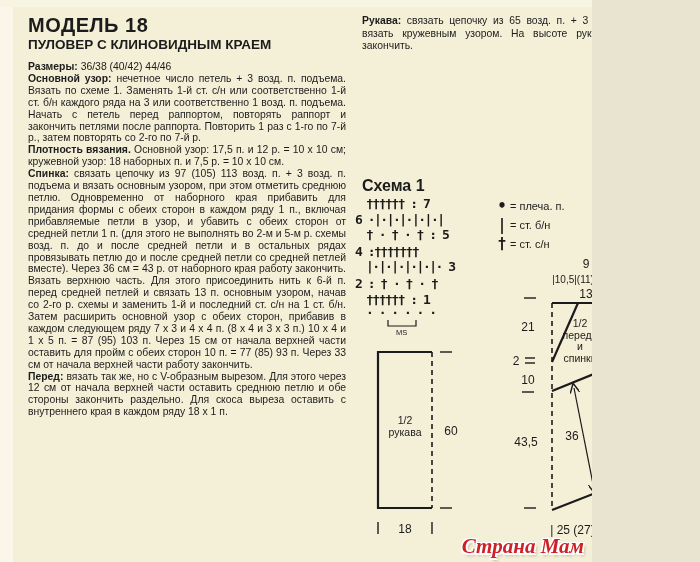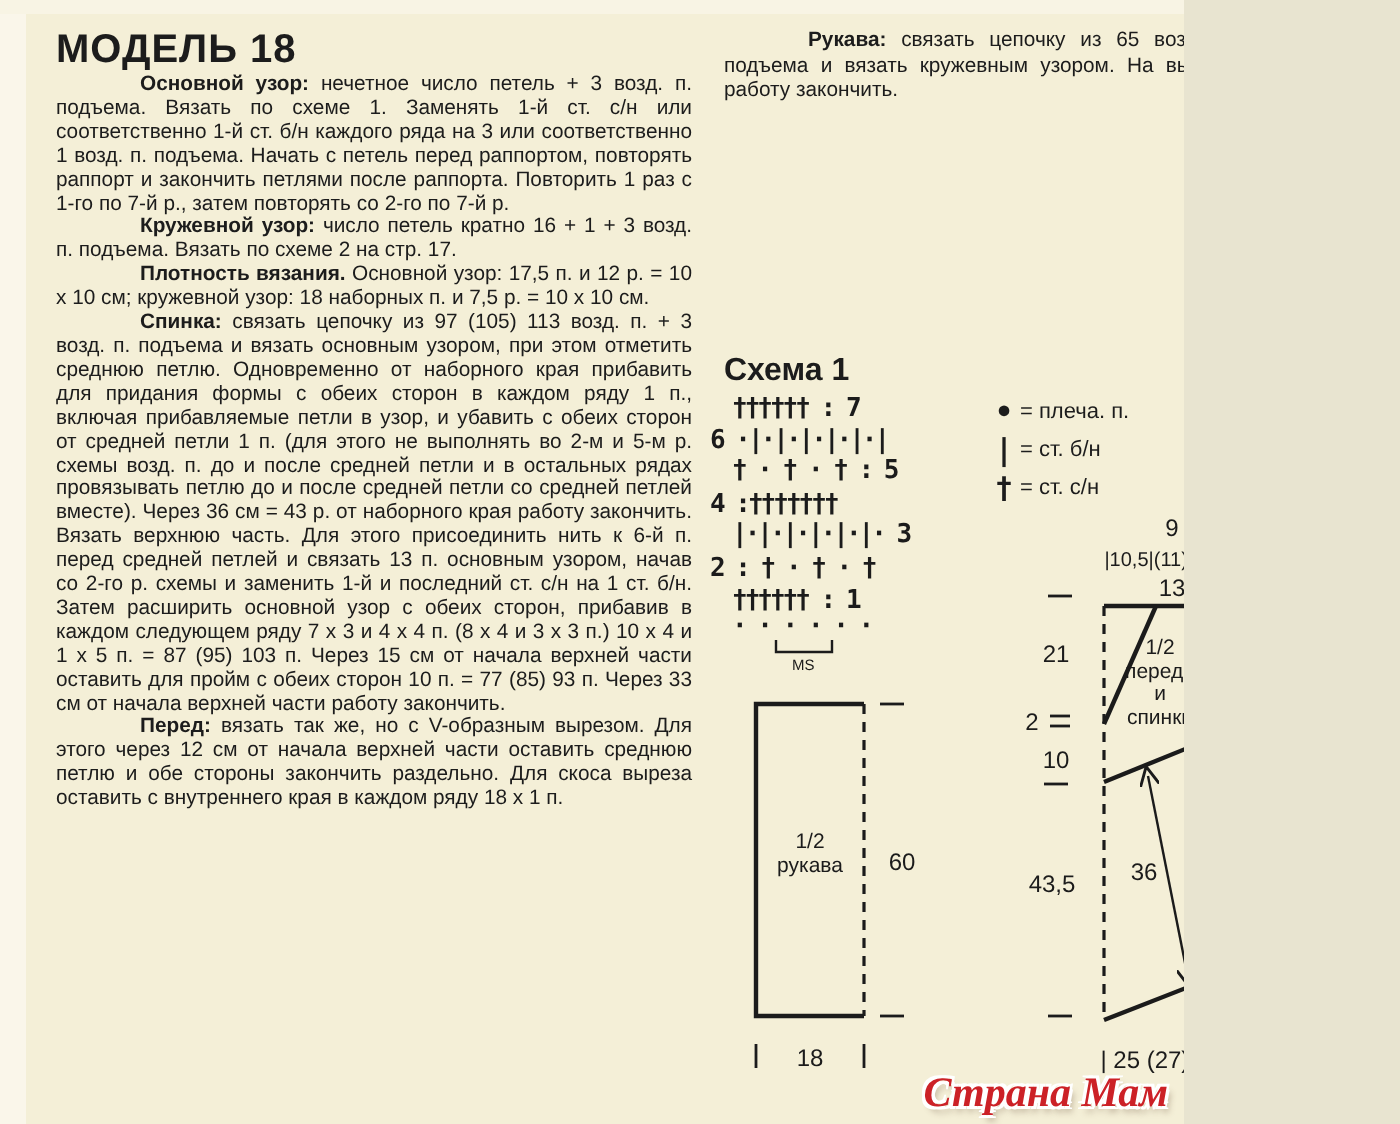--- a/index.html
+++ b/index.html
@@ -11,21 +11,21 @@
   .edge-left{position:absolute;left:0;top:0;width:13px;height:562px;background:#faf6ea;}
   .edge-top{position:absolute;left:0;top:0;width:700px;height:7px;background:#f8f4e4;}
 
   .left-col{position:absolute;left:28px;top:14px;width:318px;}
   .right-col{position:absolute;left:362px;top:15px;width:330px;}
 
   h1{margin:0 0 1px 0;font-size:20px;line-height:22px;letter-spacing:.5px;font-weight:bold;}
   h2{margin:0 0 9px 0;font-size:13.5px;line-height:15px;font-weight:bold;}
   p{margin:0;font-size:10.4px;line-height:11.9px;text-align:justify;}
   .right-col p{line-height:12.7px;}
-  p b{font-weight:bold;margin-left:42px;}
+  p b{font-weight:bold;}
 
   .schema-heading{position:absolute;left:362px;top:177px;font-size:16px;font-weight:bold;}
 
   svg text{fill:#1b1b1b;font-family:"Liberation Sans",sans-serif;}
   .chart text{
     font-family:"DejaVu Sans Mono",monospace;font-size:13px;font-weight:bold;
     letter-spacing:-1.5px;
   }
   .chart text.ms{font-family:"Liberation Sans",sans-serif;font-size:7.5px;font-weight:normal;letter-spacing:0;}
 
@@ -53,22 +53,23 @@
 </style>
 </head>
 <body>
 
 <div class="page">
   <div class="edge-left"></div>
   <div class="edge-top"></div>
 
   <div class="left-col">
     <h1>МОДЕЛЬ 18</h1>
+    <h2>ПУЛОВЕР С КЛИНОВИДНЫМ КРАЕМ</h2>
+    <p><b>Размеры:</b><span> 36/38 (40/42) 44/46</span></p>
     <p><b>Основной узор:</b><span> нечетное число петель + 3 возд. п. подъема. Вязать по схеме 1. Заменять 1-й ст. с/н или соответственно 1-й ст. б/н каждого ряда на 3 или соответственно 1 возд. п. подъема. Начать с петель перед раппортом, повторять раппорт и закончить петлями после раппорта. Повторить 1 раз с 1-го по 7-й р., затем повторять со 2-го по 7-й р.</span></p>
-    <p><b>Кружевной узор:</b><span> число петель кратно 16 + 1 + 3 возд. п. подъема. Вязать по схеме 2 на стр. 17.</span></p>
     <p><b>Плотность вязания.</b><span> Основной узор: 17,5 п. и 12 р. = 10 x 10 см; кружевной узор: 18 наборных п. и 7,5 р. = 10 x 10 см.</span></p>
     <p><b>Спинка:</b><span> связать цепочку из 97 (105) 113 возд. п. + 3 возд. п. подъема и вязать основным узором, при этом отметить среднюю петлю. Одновременно от наборного края прибавить для придания формы с обеих сторон в каждом ряду 1 п., включая прибавляемые петли в узор, и убавить с обеих сторон от средней петли 1 п. (для этого не выполнять во 2-м и 5-м р. схемы возд. п. до и после средней петли и в остальных рядах провязывать петлю до и после средней петли со средней петлей вместе). Через 36 см = 43 р. от наборного края работу закончить. Вязать верхнюю часть. Для этого присоединить нить к 6-й п. перед средней петлей и связать 13 п. основным узором, начав со 2-го р. схемы и заменить 1-й и последний ст. с/н на 1 ст. б/н. Затем расширить основной узор с обеих сторон, прибавив в каждом следующем ряду 7 x 3 и 4 x 4 п. (8 x 4 и 3 x 3 п.) 10 x 4 и 1 x 5 п. = 87 (95) 103 п. Через 15 см от начала верхней части оставить для пройм с обеих сторон 10 п. = 77 (85) 93 п. Через 33 см от начала верхней части работу закончить.</span></p>
     <p><b>Перед:</b><span> вязать так же, но с V-образным вырезом. Для этого через 12 см от начала верхней части оставить среднюю петлю и обе стороны закончить раздельно. Для скоса выреза оставить с внутреннего края в каждом ряду 18 x 1 п.</span></p>
   </div>
 
   <div class="right-col">
     <p><b>Рукава:</b><span> связать цепочку из 65 возд. п. + 3 возд. п. подъема и вязать кружевным узором. На высоте рукава 60 см работу закончить.</span></p>
   </div>
 
   <div class="schema-heading">Схема 1</div>

